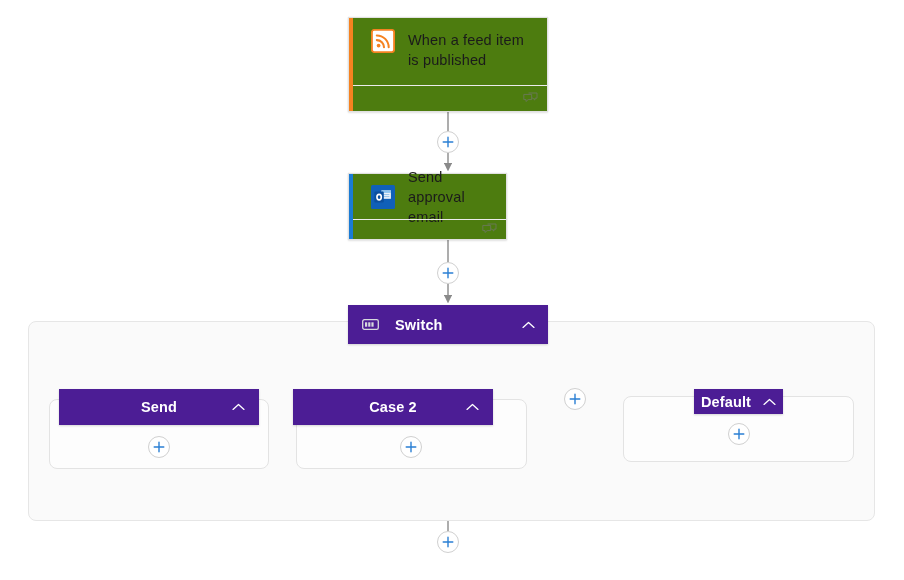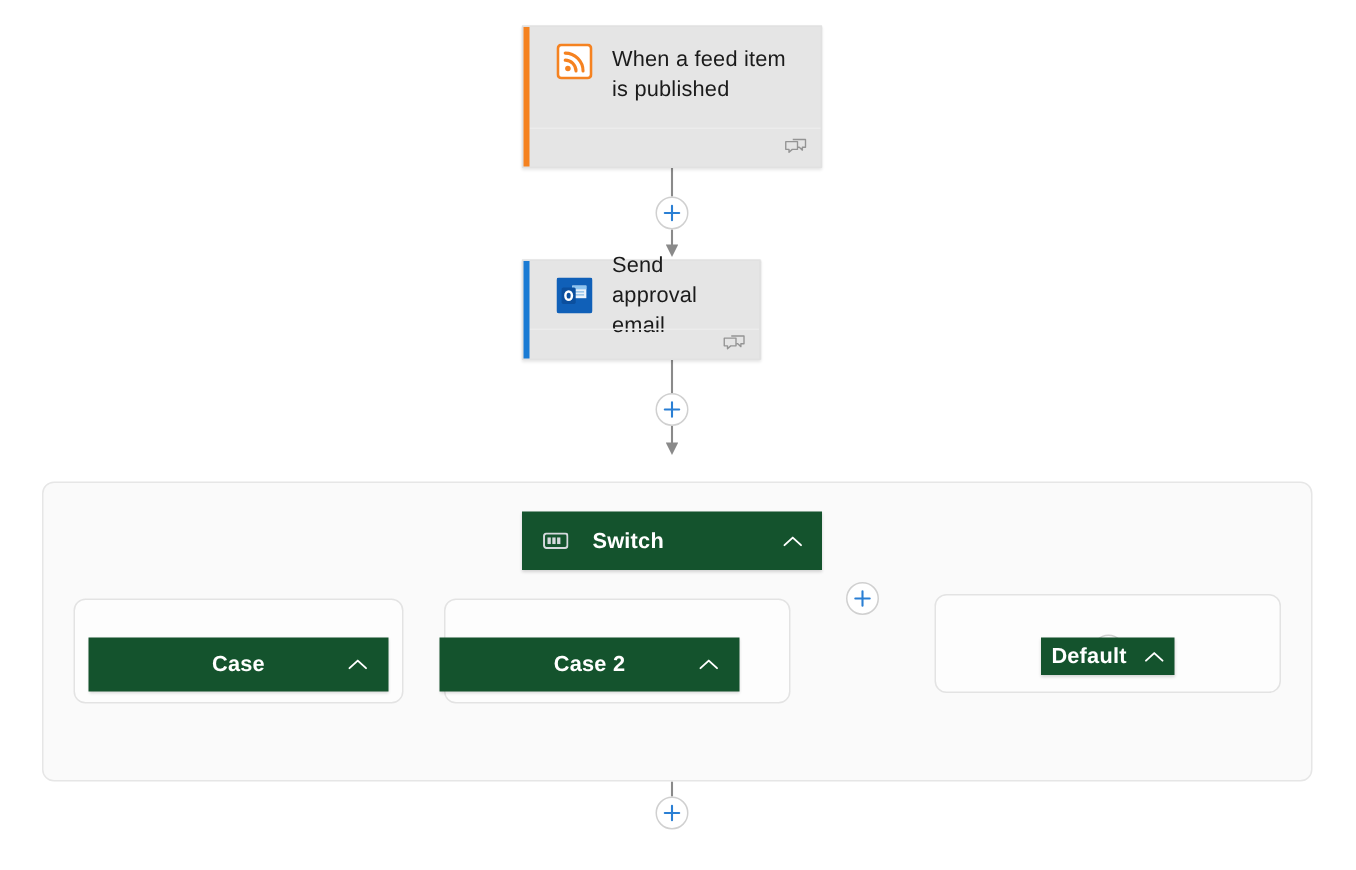--- a/index.html
+++ b/index.html
@@ -29,21 +29,21 @@
     position: absolute;
     left: 0; top: 0;
     width: 904px;
     height: 580px;
     pointer-events: none;
   }
 
   
   .card {
     position: absolute;
-    background: #e5e5e5;
+    background: #4d7c0f;
     border: 1px solid #e1e1e1;
     box-shadow: 0 1px 2px rgba(0,0,0,0.10), 0 0 1px rgba(0,0,0,0.12);
     box-sizing: border-box;
     display: flex;
     flex-direction: column;
   }
   .card .accent {
     position: absolute;
     left: 0;
     top: 0;
@@ -85,27 +85,26 @@
   .foot-icon {
     width: 15px;
     height: 13px;
     display: block;
     opacity: 0.72;
   }
 
   
   .dark-head {
     position: absolute;
-    background: #14532d;
+    background: #4c1d95;
     box-sizing: border-box;
     display: flex;
     align-items: center;
     color: #ffffff;
     box-shadow: 0 1px 2px rgba(0,0,0,0.16);
-    margin-top: 36px;
   }
   .dark-head .dh-label {
     font-size: 14.5px;
     font-weight: bold;
     color: #ffffff;
     letter-spacing: 0.01em;
   }
   .chev {
     width: 13px;
     height: 8px;
@@ -299,21 +298,21 @@
       <rect x="6.2" y="3.3" width="2.2" height="4.4" fill="#d6d9dd"></rect>
       <rect x="9.4" y="3.3" width="2.2" height="4.4" fill="#d6d9dd"></rect>
     </svg>
     <span class="dh-label">Switch</span>
     <svg class="chev" viewBox="0 0 13 8">
       <path d="M1 6.4 L6.5 1.4 L12 6.4" fill="none" stroke="#ffffff" stroke-width="1.3" stroke-linecap="round" stroke-linejoin="round"></path>
     </svg>
   </div>
 
   <div class="dark-head case-head" style="left:59px; top:389px; width:200px; height:36px;">
-    <span class="dh-label">Case</span>
+    <span class="dh-label">Send</span>
     <svg class="chev" viewBox="0 0 13 8">
       <path d="M1 6.4 L6.5 1.4 L12 6.4" fill="none" stroke="#ffffff" stroke-width="1.3" stroke-linecap="round" stroke-linejoin="round"></path>
     </svg>
   </div>
 
   <div class="dark-head case-head" style="left:293px; top:389px; width:200px; height:36px;">
     <span class="dh-label">Case 2</span>
     <svg class="chev" viewBox="0 0 13 8">
       <path d="M1 6.4 L6.5 1.4 L12 6.4" fill="none" stroke="#ffffff" stroke-width="1.3" stroke-linecap="round" stroke-linejoin="round"></path>
     </svg>

